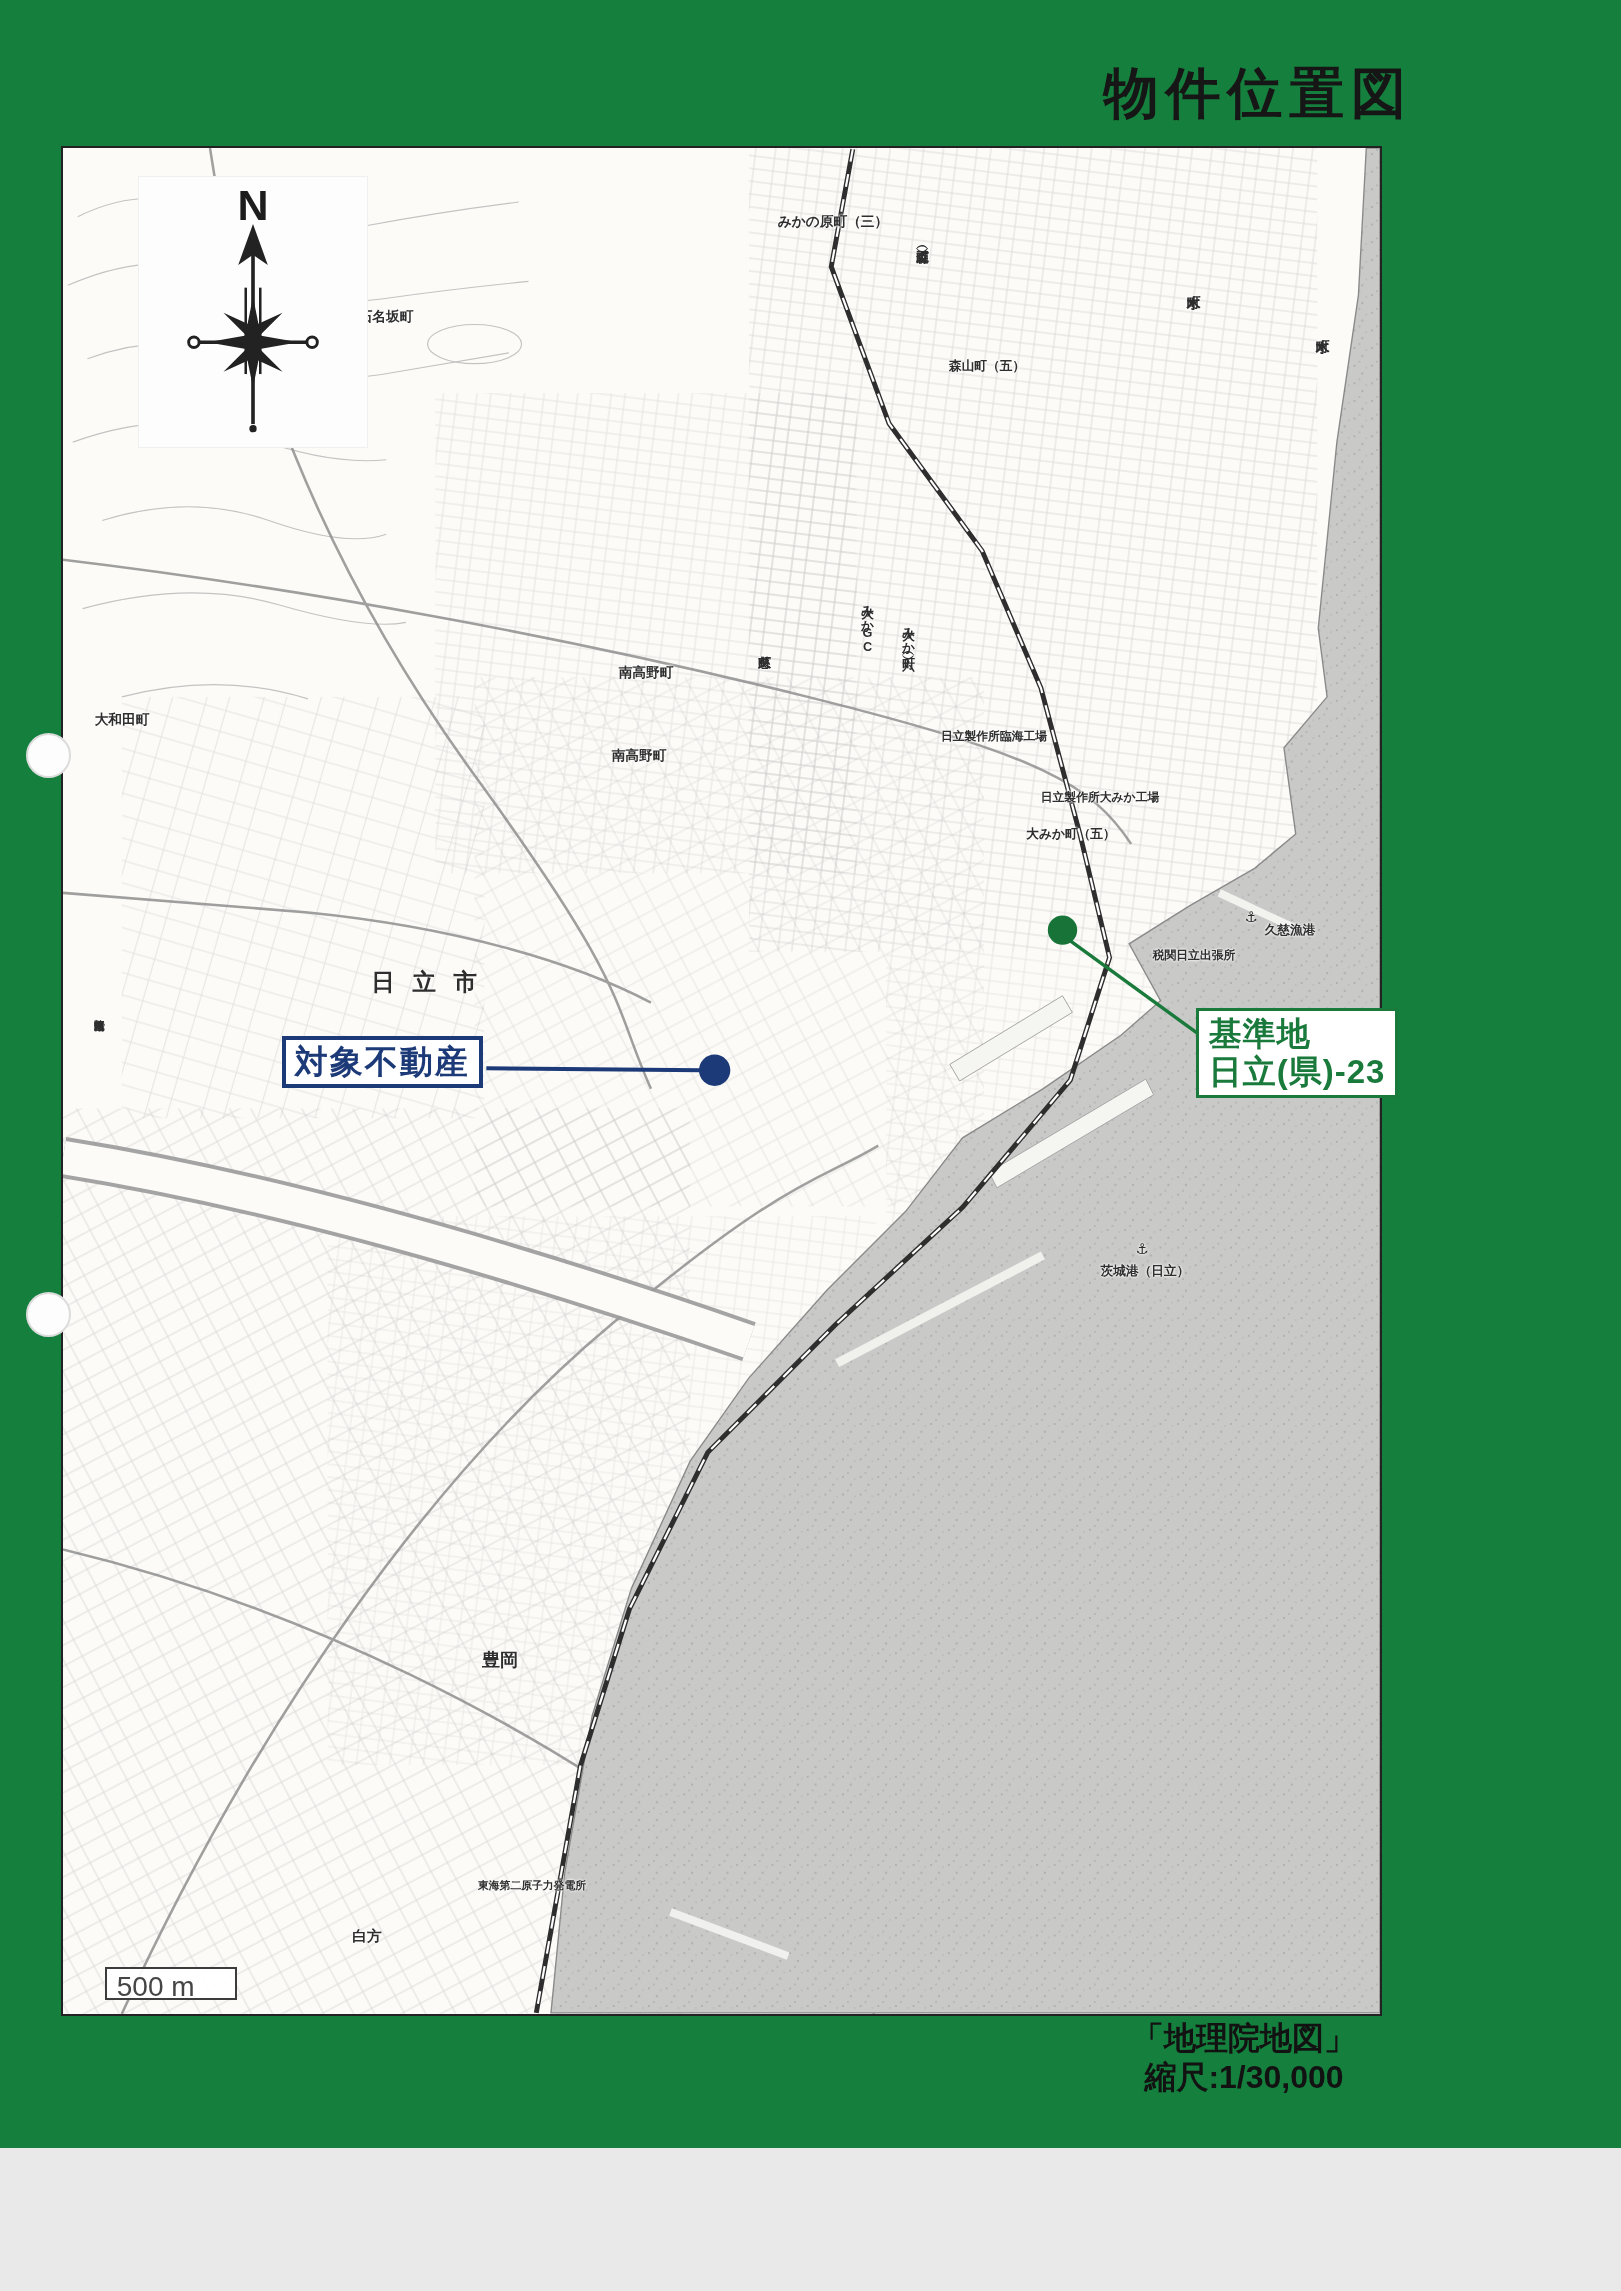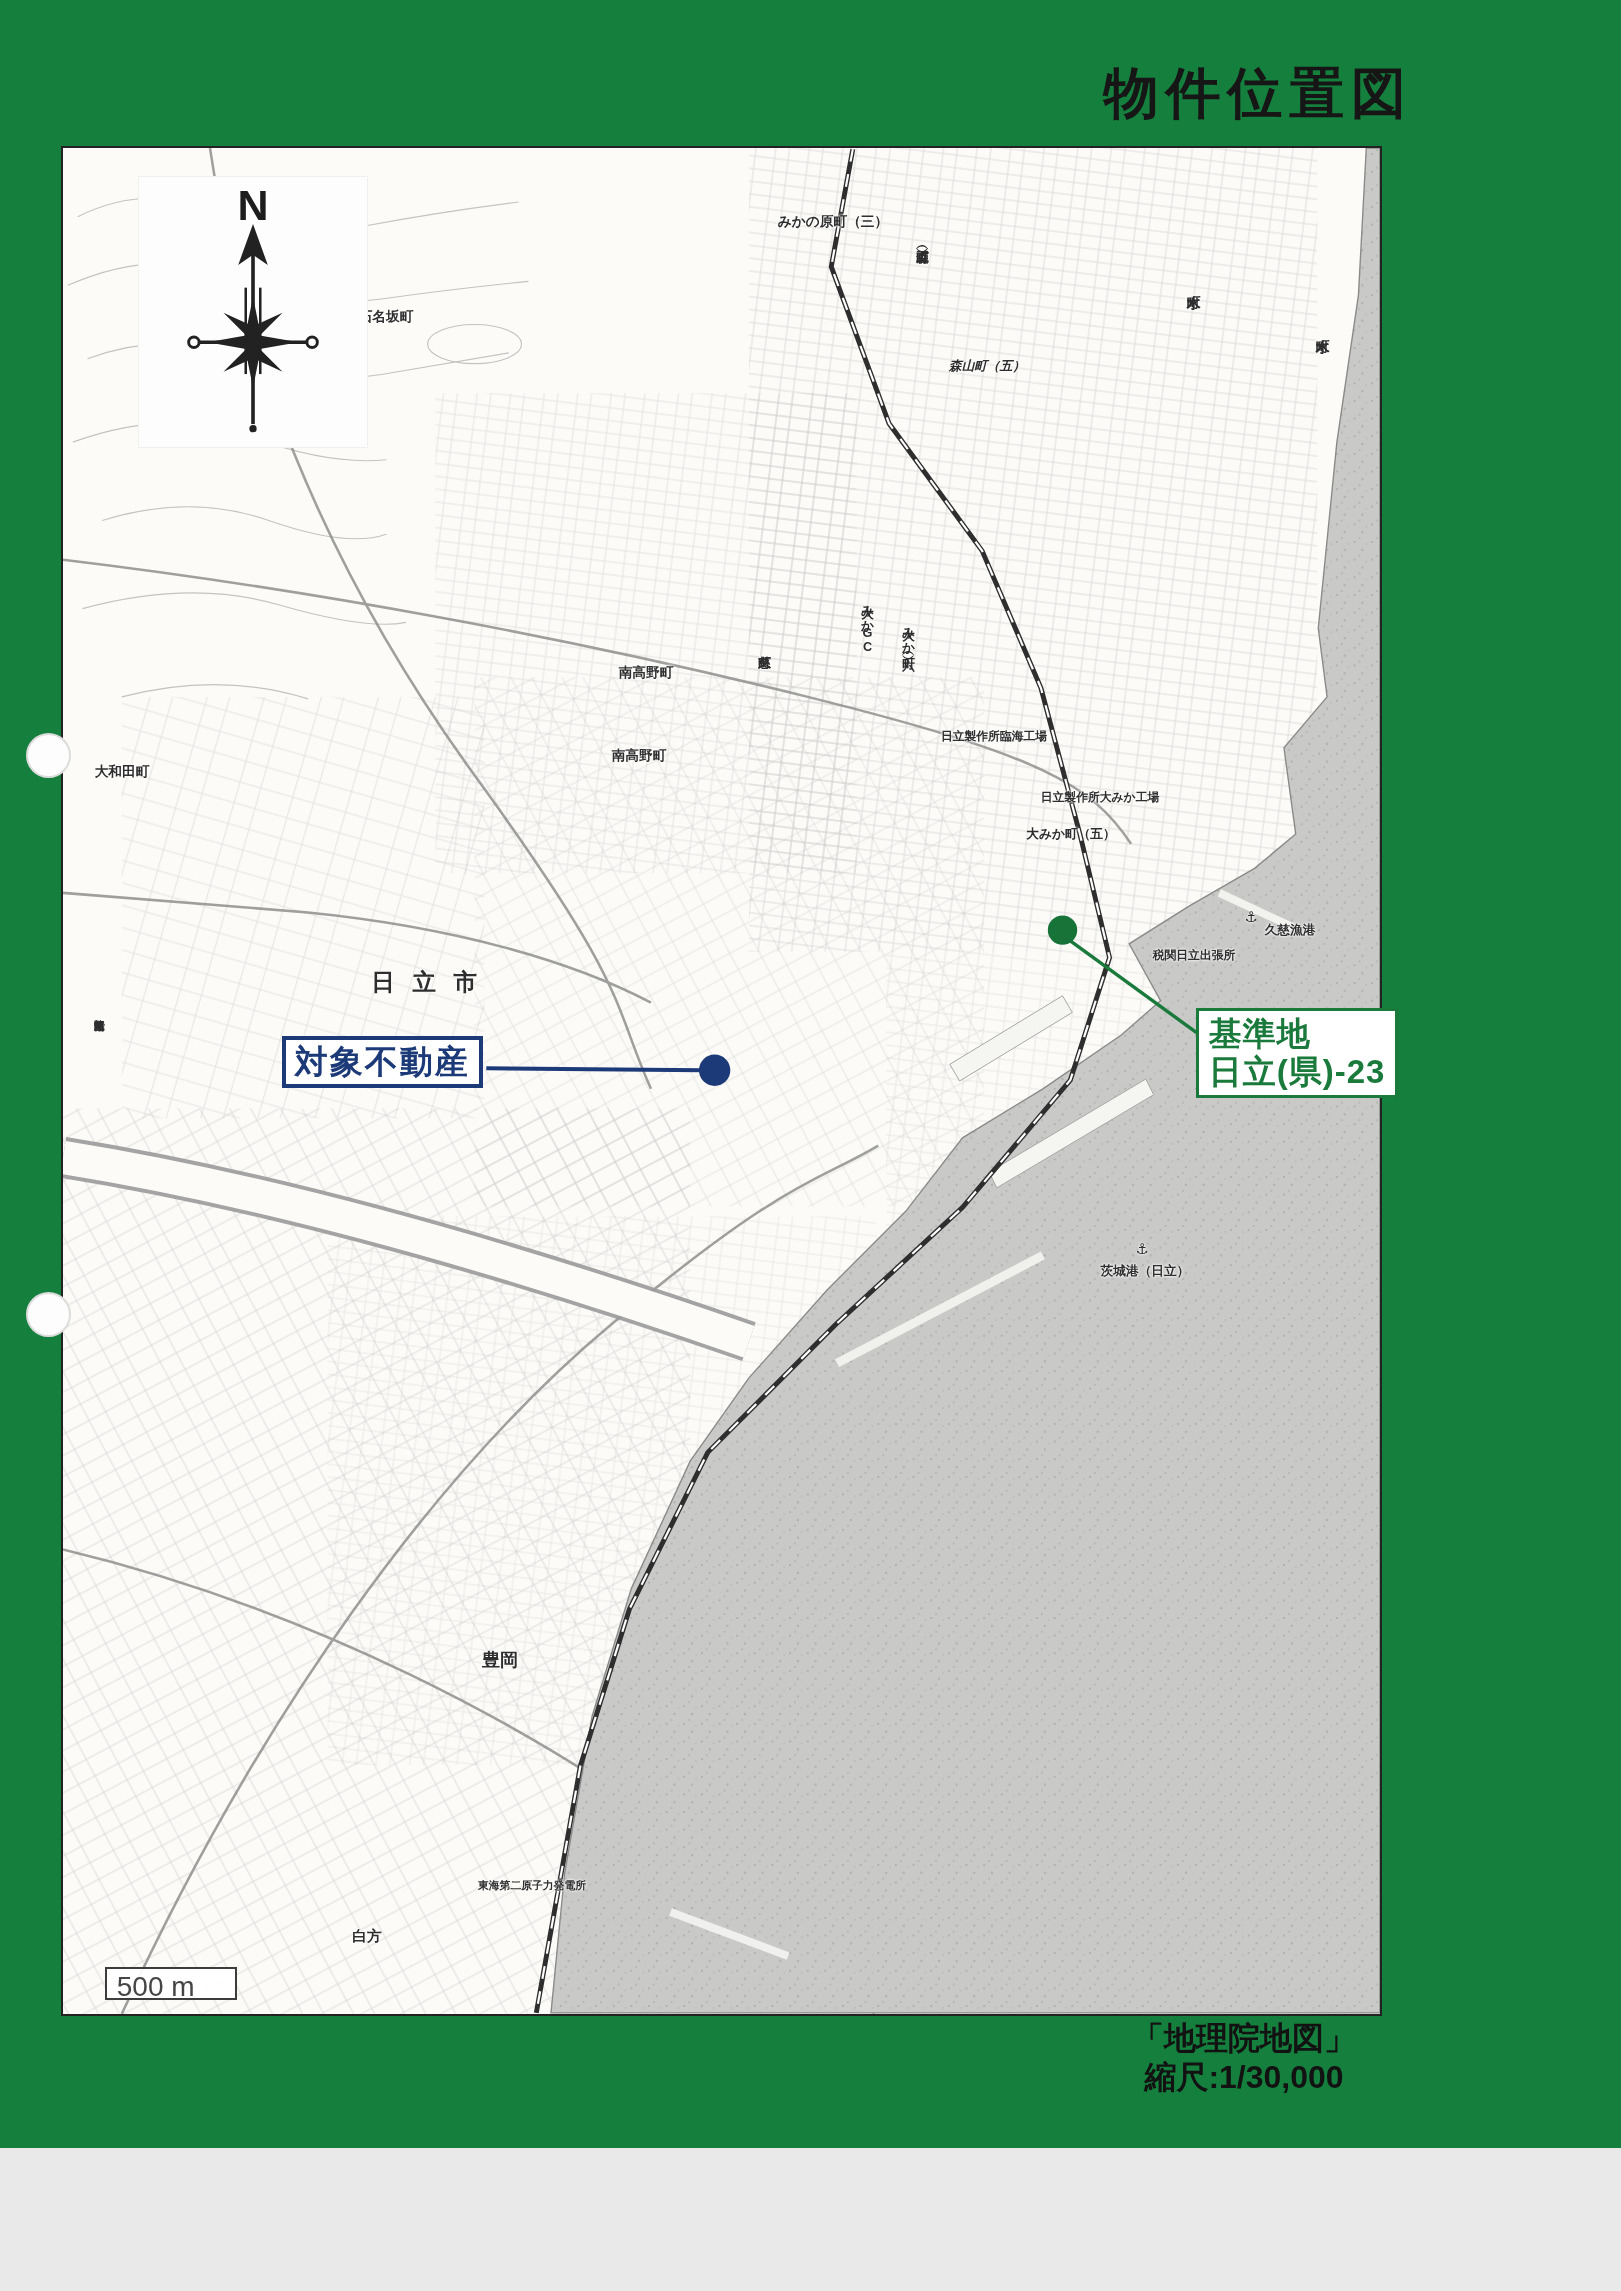--- a/index.html
+++ b/index.html
@@ -150,23 +150,23 @@
       <circle cx="1020" cy="798" r="15" fill="#187339"></circle>
     </svg>
 
     <div class="map-labels">
         <span class="map-label" style="left: 370px; top: 834px; font-size: 23.5px; letter-spacing: 17.6px;">日立市</span>
         <span class="map-label v" style="left: 405px; top: 883px; font-size: 15.7px;">五平</span>
         <span class="map-label v" style="left: 1130px; top: 137px; font-size: 13.7px;">水木町</span>
         <span class="map-label v" style="left: 1259px; top: 181px; font-size: 13.7px;">水木町</span>
         <span class="map-label" style="left: 770px; top: 74px; font-size: 13.7px;">みかの原町（三）</span>
         <span class="map-label v" style="left: 859px; top: 93px; font-size: 12.7px;">森山町（五）</span>
-        <span class="map-label" style="left: 924px; top: 218px; font-size: 12.7px; font-style: italic;">森山町（五）</span>
+        <span class="map-label" style="left: 924px; top: 218px; font-size: 12.7px;">森山町（五）</span>
         <span class="map-label" style="left: 323px; top: 169px; font-size: 13.7px;">石名坂町</span>
-        <span class="map-label" style="left: 59px; top: 624px; font-size: 13.7px;">大和田町</span>
+        <span class="map-label" style="left: 59px; top: 572px; font-size: 13.7px;">大和田町</span>
         <span class="map-label v" style="left: 804px; top: 477px; font-size: 12.7px;">大みかGC</span>
         <span class="map-label v" style="left: 845px; top: 485px; font-size: 12.7px;">大みか町（六）</span>
         <span class="map-label v" style="left: 701px; top: 498px; font-size: 12.7px;">久慈町</span>
         <span class="map-label" style="left: 583px; top: 525px; font-size: 13.7px;">南高野町</span>
         <span class="map-label" style="left: 576px; top: 608px; font-size: 13.7px;">南高野町</span>
         <span class="map-label" style="left: 931px; top: 589px; font-size: 11.8px;">日立製作所臨海工場</span>
         <span class="map-label" style="left: 1037px; top: 650px; font-size: 11.8px;">日立製作所大みか工場</span>
         <span class="map-label" style="left: 1008px; top: 686px; font-size: 12.7px;">大みか町（五）</span>
         <span class="map-label" style="left: 1188px; top: 768px; font-size: 14.7px;">⚓</span>
         <span class="map-label" style="left: 1227px; top: 782px; font-size: 12.7px;">久慈漁港</span>

